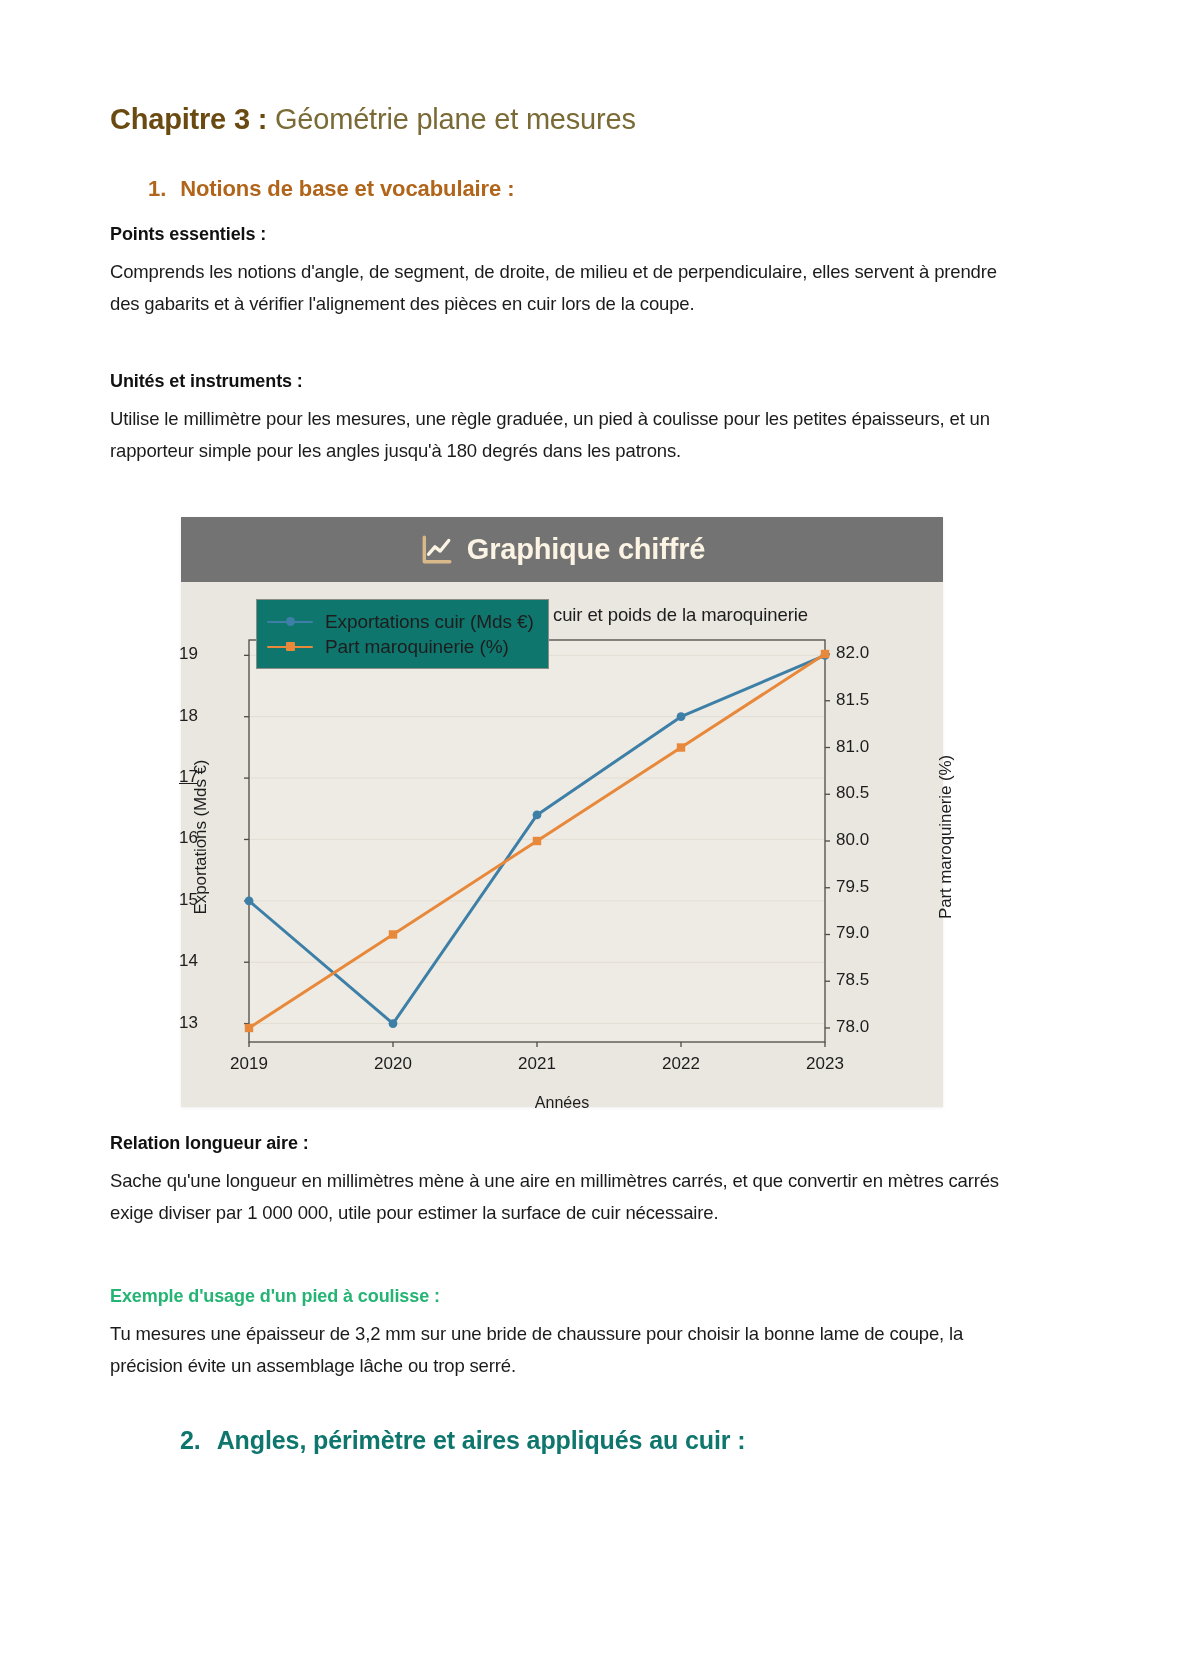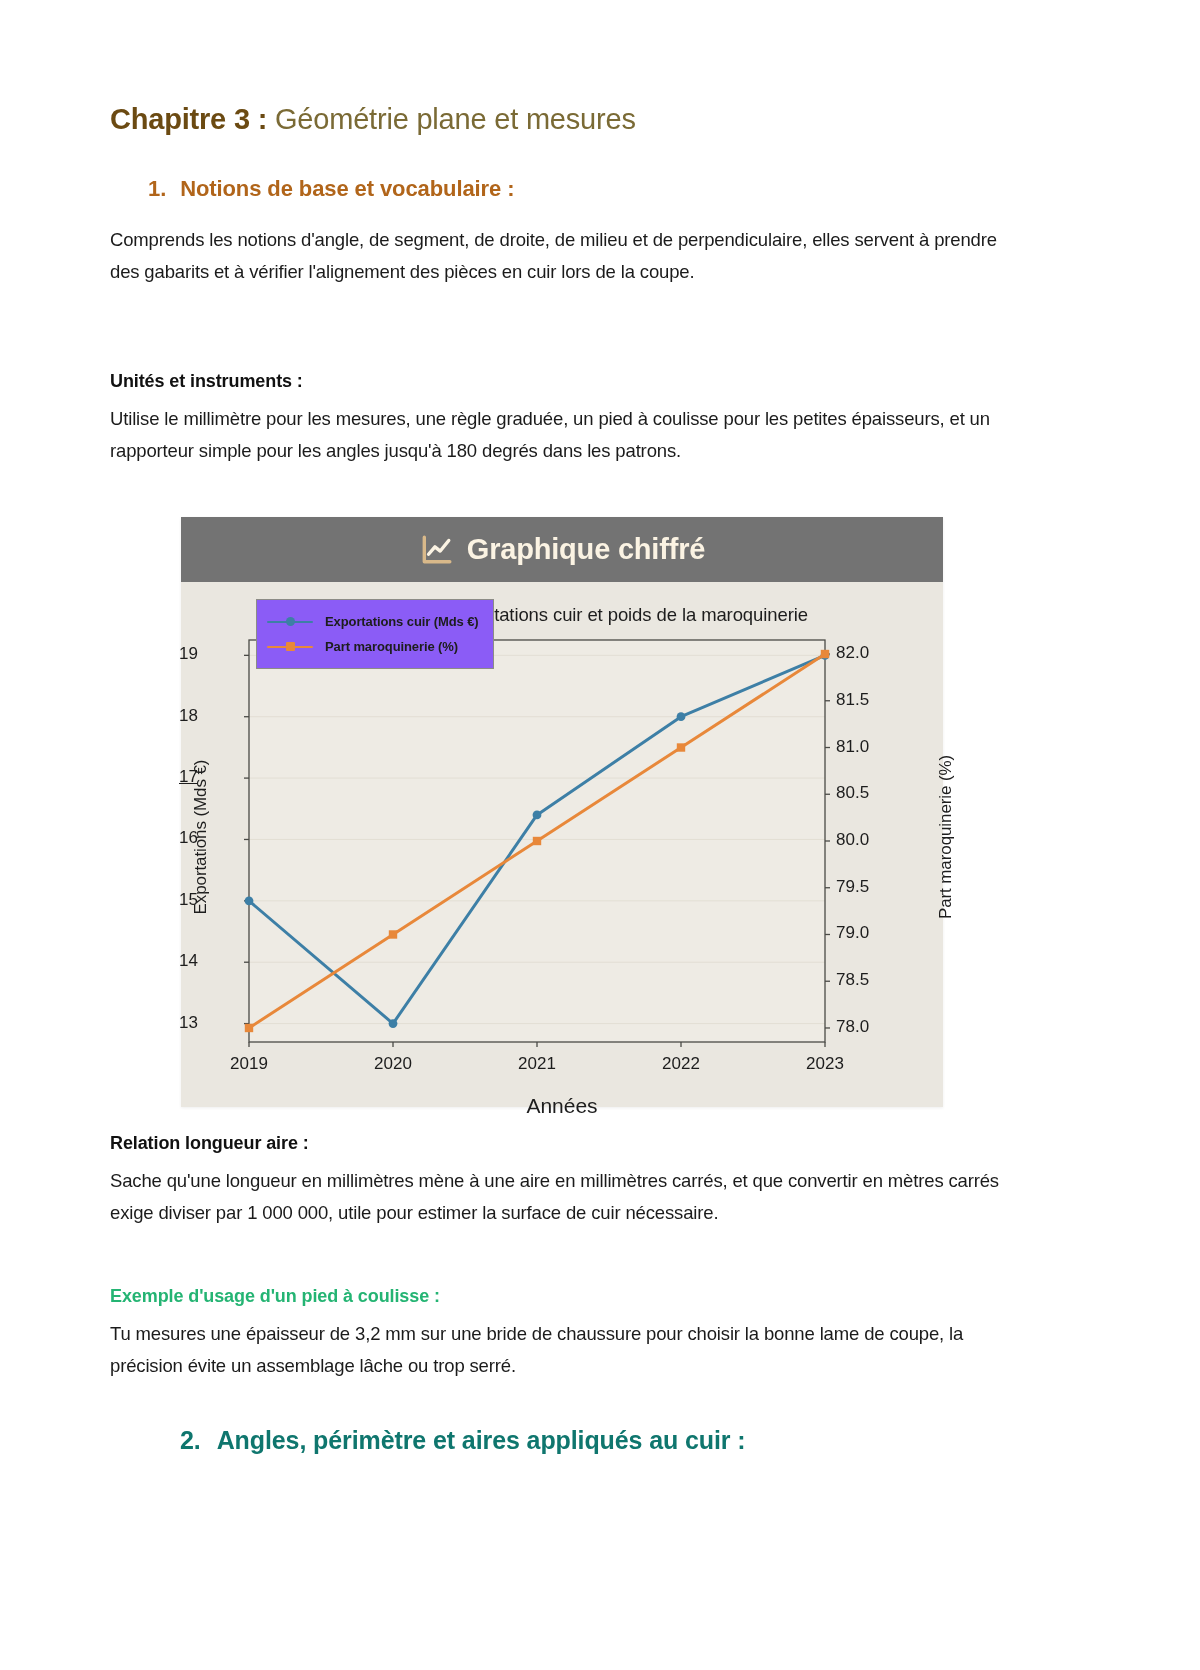--- a/index.html
+++ b/index.html
@@ -86,34 +86,34 @@
     font-size:17px; color:#1d1d1d; letter-spacing:-0.1px;
   }
   .axis-title-right {
     position:absolute; left:600px; top:245px;
     width:330px; text-align:center;
     transform:rotate(-90deg);
     font-size:17px; color:#1d1d1d; letter-spacing:-0.1px;
   }
   .axis-title-bottom {
     position:absolute; left:0; right:0; top:512px;
-    text-align:center; font-size:21px; color:#1d1d1d;
+    text-align:center; font-size:16px; color:#1d1d1d;
   }
 
   .tick-label { position:absolute; font-size:17px; color:#1d1d1d; white-space:nowrap; }
   .tick-left  { text-align:left; width:60px; }
   .tick-right { text-align:left;  width:70px; }
   .tick-x     { text-align:center; width:80px; }
 
   
   .legend {
     position:absolute; left:75px; top:17px;
-    background:#8b5cf6; border:1px solid #8c8c86;
+    background:#0f766e; border:1px solid #8c8c86;
     padding:9px 14px 9px 10px;
-    font-size:13px; color:#1d1d1d;font-weight:bold;
+    font-size:19px; color:#1d1d1d;
   }
   .legend-row { display:flex; align-items:center; height:25px; }
   .legend-swatch { width:46px; height:16px; position:relative; margin-right:12px; flex:0 0 46px; }
   .legend-swatch .ln {
     position:absolute; left:0; top:7px; width:46px; height:2.6px; border-radius:2px;
   }
   .legend-swatch .mk {
     position:absolute; left:19px; top:3px; width:9px; height:9px;
   }
   .legend-label { white-space:nowrap; letter-spacing:-0.1px; }
@@ -125,20 +125,21 @@
 
   <h1 class="chapter">
     <span class="lead">Chapitre 3 :</span><span class="rest"> Géométrie plane et mesures</span>
   </h1>
 
   <h2 class="section-1">
     <span class="num">1.</span><span>Notions de base et vocabulaire :</span>
   </h2>
 
   <div class="block" id="blk-points">
+    <div class="lbl">Points essentiels :</div>
     <div class="body">Comprends les notions d'angle, de segment, de droite, de milieu et de perpendiculaire, elles servent à prendre des gabarits et à vérifier l'alignement des pièces en cuir lors de la coupe.</div>
   </div>
 
   <div class="block" id="blk-unites">
     <div class="lbl">Unités et instruments :</div>
     <div class="body">Utilise le millimètre pour les mesures, une règle graduée, un pied à coulisse pour les petites épaisseurs, et un rapporteur simple pour les angles jusqu'à 180 degrés dans les patrons.</div>
   </div>
 
   <div class="chart-card">
     <div class="chart-header">

